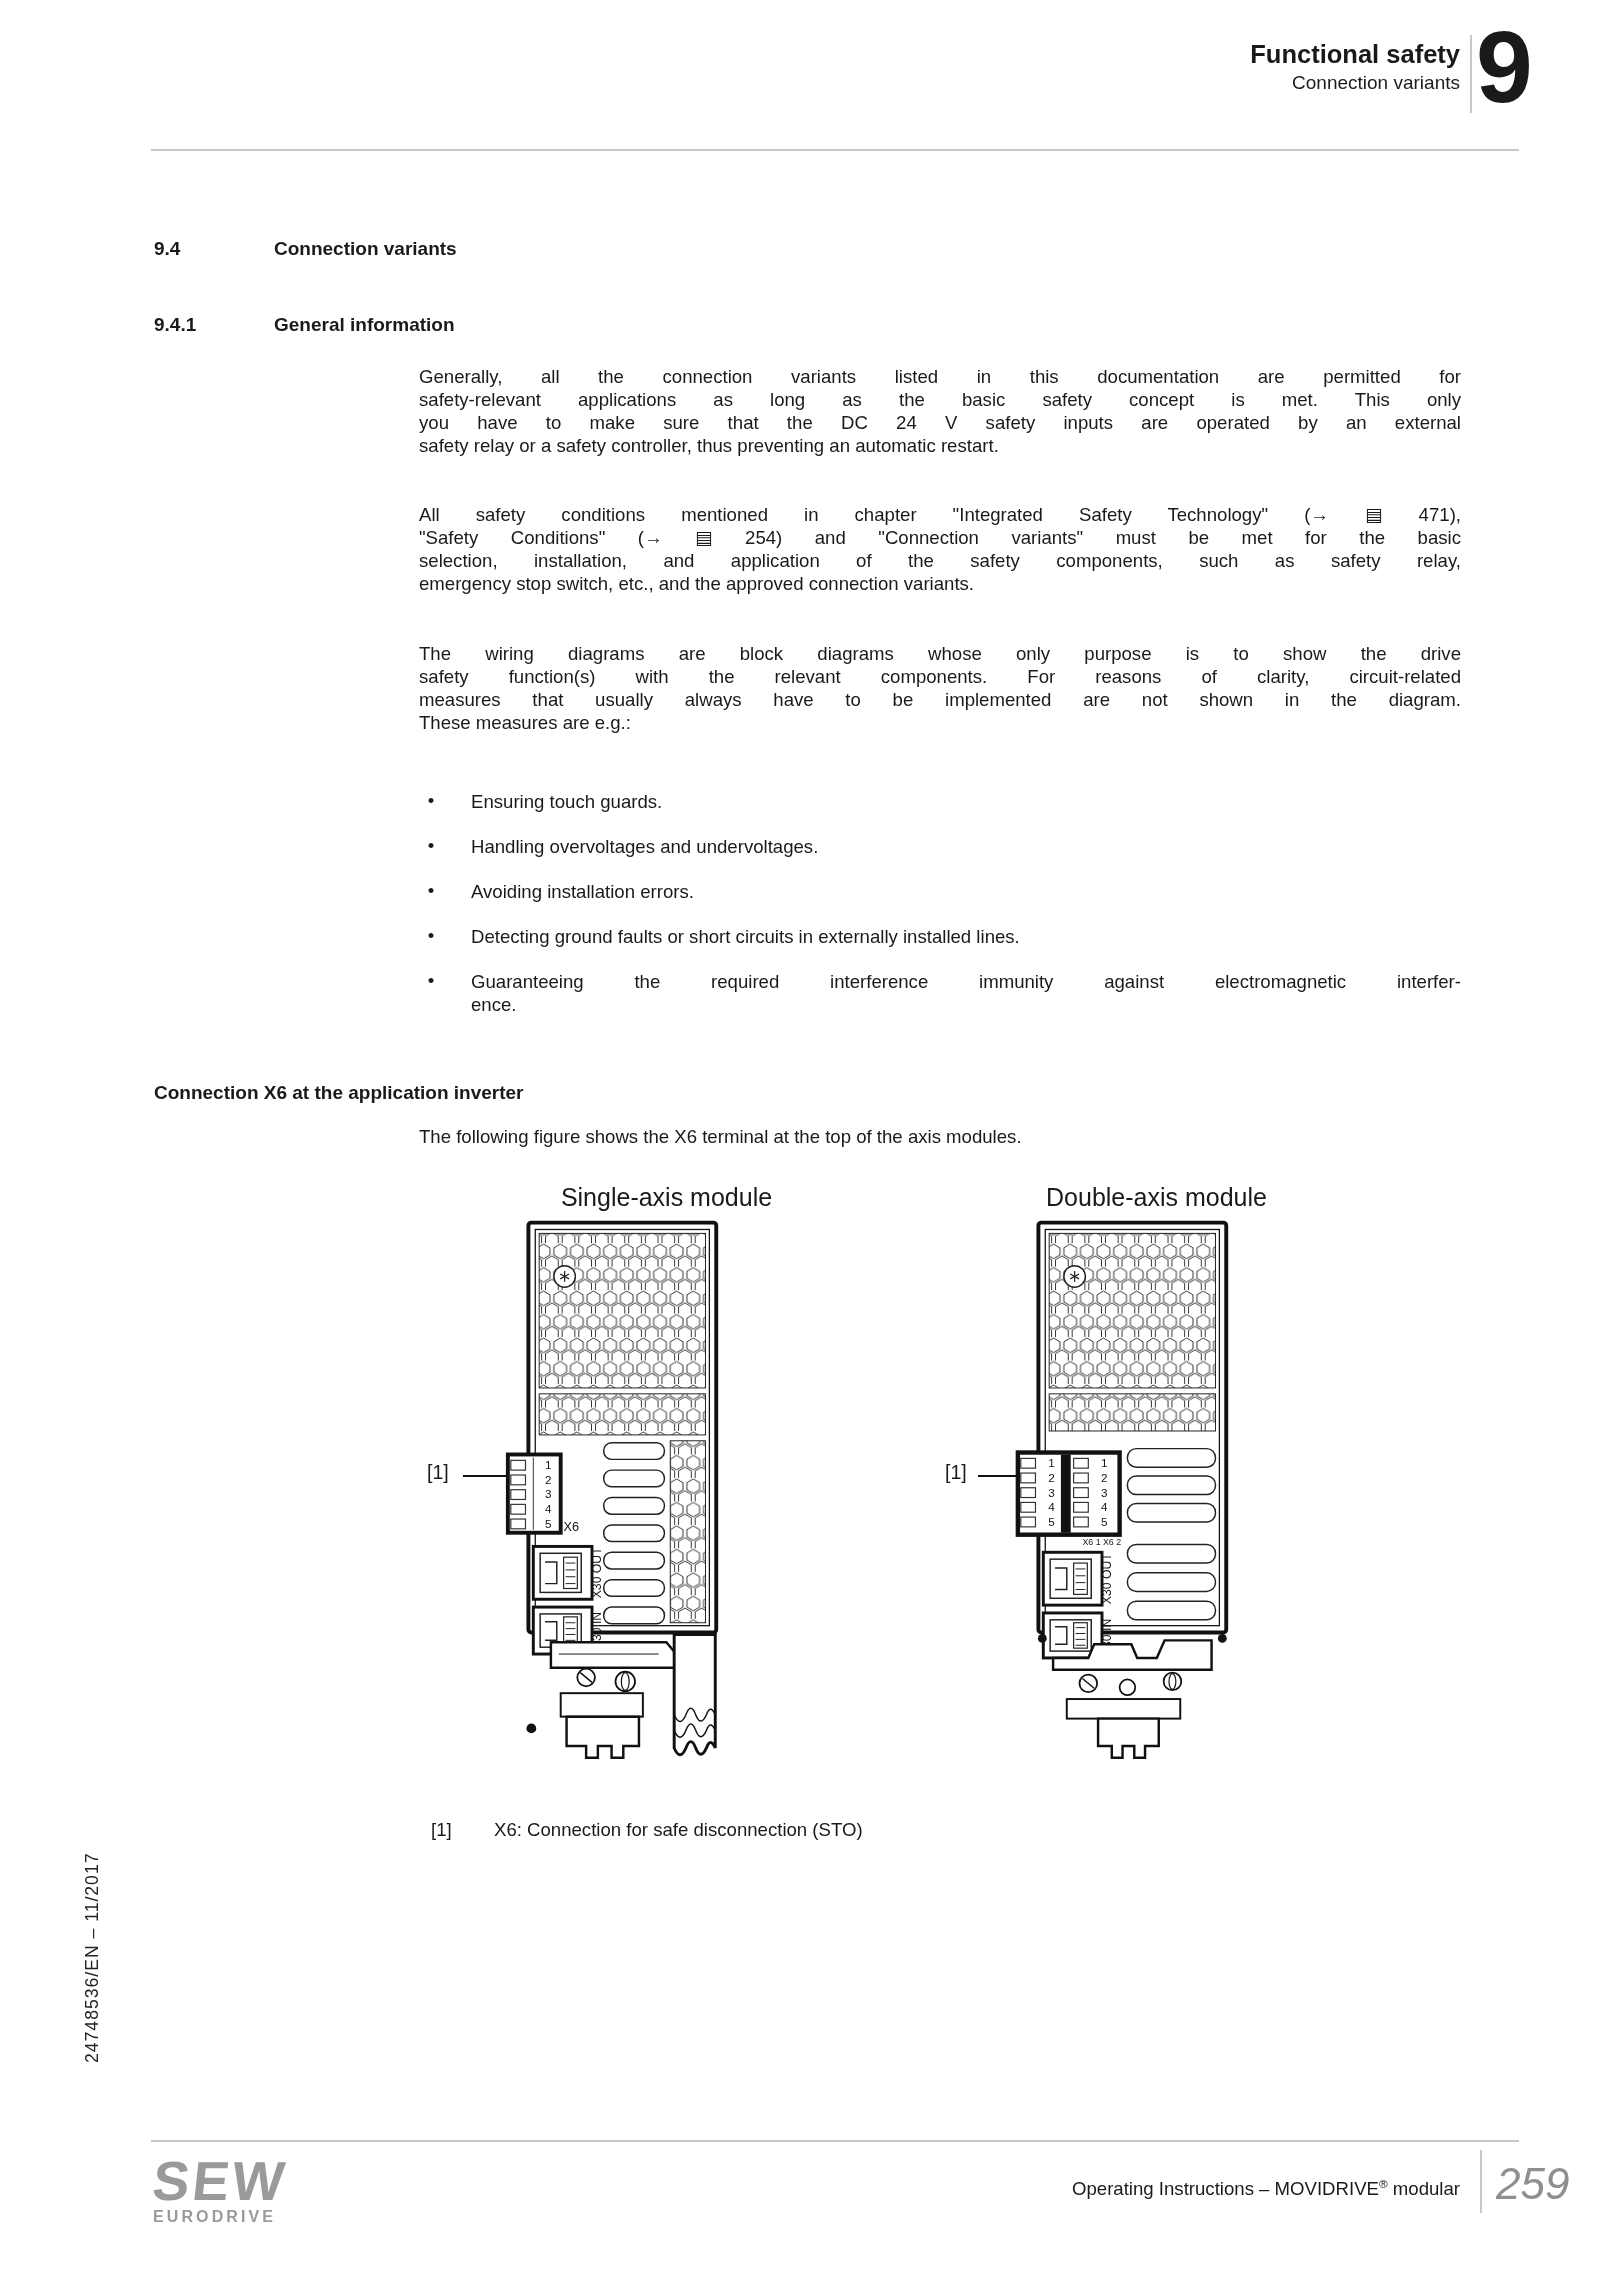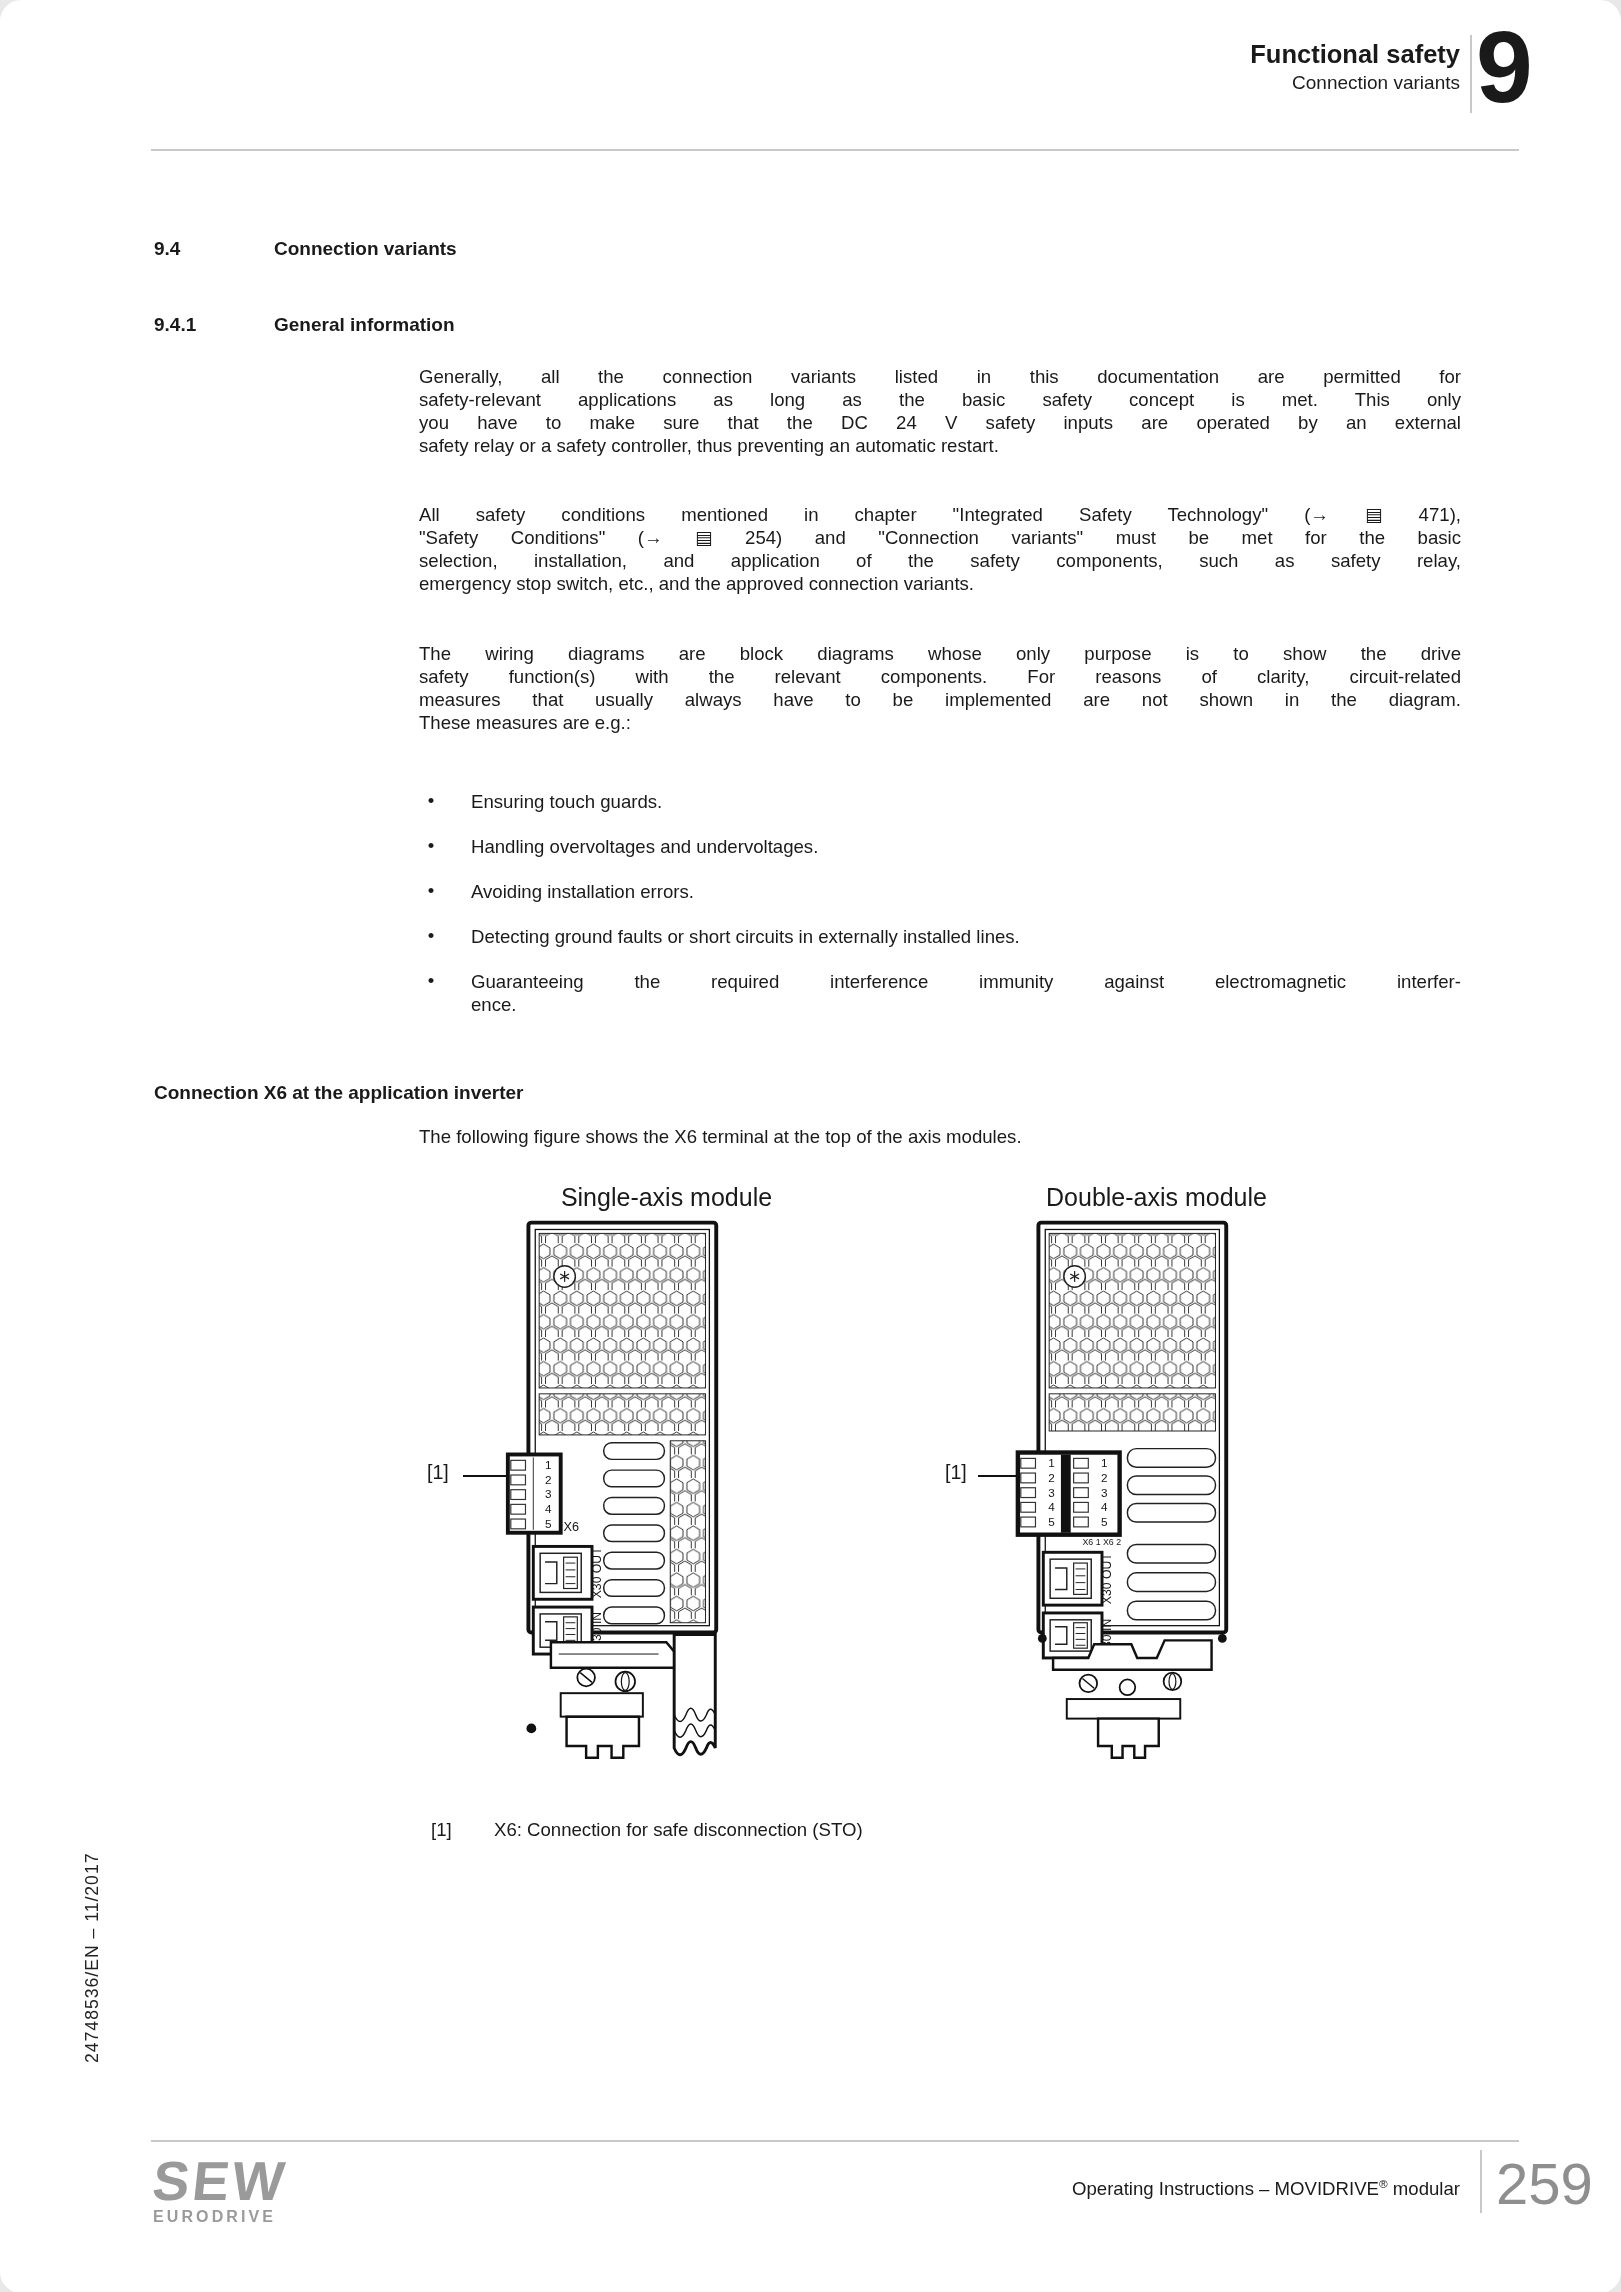--- a/index.html
+++ b/index.html
@@ -1,17 +1,17 @@
 <!DOCTYPE html>
 <html><head>
 <meta charset="utf-8">
 <style>
   html,body{margin:0;padding:0;background:#e8e8e8;}
   #page{position:relative;width:1621px;height:2293px;background:#ffffff;overflow:hidden;
-        font-family:"Liberation Sans","DejaVu Sans",sans-serif;color:#1a1a1a;border-radius:21px;}
+        font-family:"Liberation Sans","DejaVu Sans",sans-serif;color:#1a1a1a;}
   .hrule{position:absolute;height:2px;background:#c9c9c9;}
   .vrule{position:absolute;width:2px;background:#c9c9c9;}
 
   .hdr-block{position:absolute;right:161px;top:39px;text-align:right;}
   .hdr-title{font-size:25.5px;font-weight:bold;line-height:31px;}
   .hdr-sub{font-size:19px;line-height:26.5px;color:#1c1c1c;}
   .chapter-num{position:absolute;left:1476px;top:21.6px;font-size:102px;font-weight:bold;line-height:90px;}
 
   .sec-num{position:absolute;left:154px;font-weight:bold;}
   .sec-title{position:absolute;left:274px;font-weight:bold;}
@@ -37,21 +37,21 @@
   .sidebar-vertical{position:absolute;left:82px;top:1800px;height:263px;
       writing-mode:vertical-rl;transform:rotate(180deg);
       font-size:17.6px;color:#222;letter-spacing:1px;white-space:nowrap;}
 
   .logo{position:absolute;left:153px;top:2154px;color:#9a9a9a;line-height:1;}
   .logo .sew{font-size:55px;font-weight:900;letter-spacing:2.9px;transform:skewX(-6deg);display:block;}
   .logo .eurodrive{font-size:16px;font-weight:bold;letter-spacing:3.1px;display:block;margin-top:0;}
 
   .footer-text{position:absolute;right:161px;top:2177px;font-size:18.6px;}
   .footer-text sup{font-size:11.8px;}
-  .page-num{position:absolute;left:1496px;top:2156px;font-size:58px;line-height:55px;color:#8f8f8f;}
+  .page-num{position:absolute;left:1496px;top:2156px;font-size:44px;line-height:55px;color:#8f8f8f;font-style:italic;}
 
   svg text{font-family:"Liberation Sans","DejaVu Sans",sans-serif;fill:#161616;}
 </style>
 </head>
 <body>
 
 <div id="page">
 
   <div class="hdr-block">
     <div class="hdr-title">Functional safety</div>

